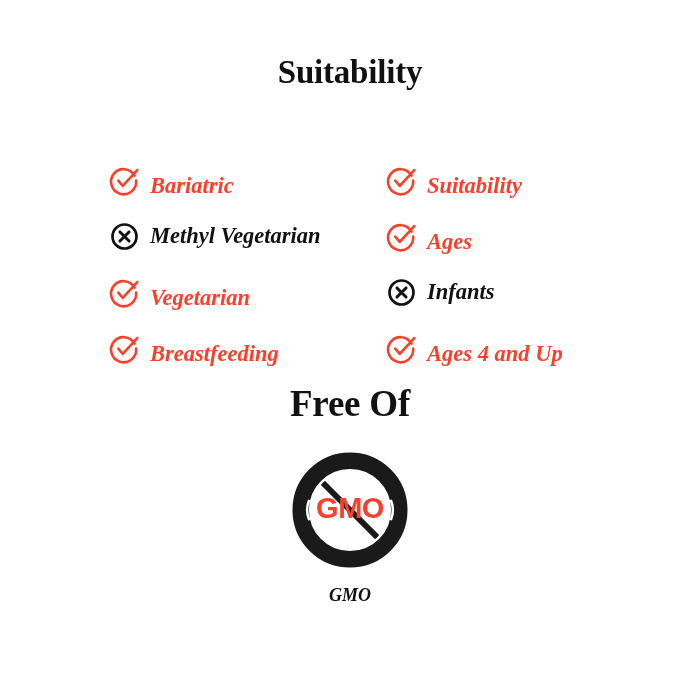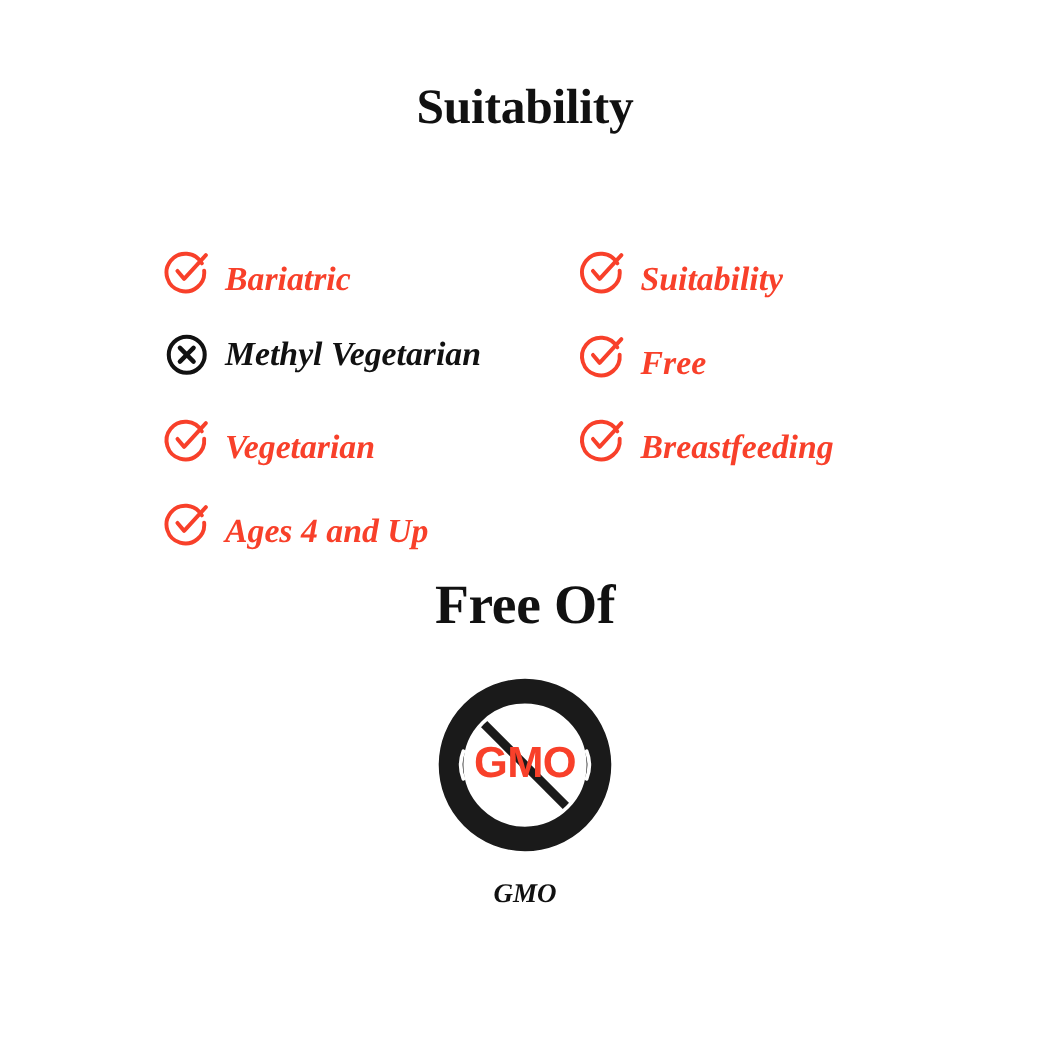--- a/index.html
+++ b/index.html
@@ -155,33 +155,42 @@
       <span class="suit-label">Methyl Vegetarian</span>
     </div>
 
     <div class="suit-item yes">
       <span class="suit-icon">
         <svg viewBox="0 0 30 30" aria-hidden="true">
           <path d="M25.4 9.9 A13 13 0 1 0 27 15" fill="none" stroke="#F8402A" stroke-width="2.7" stroke-linecap="round"></path>
           <path d="M8.6 15.1 L13.2 20.6 L28.2 4.2" fill="none" stroke="#F8402A" stroke-width="2.7" stroke-linecap="round" stroke-linejoin="round"></path>
         </svg>
       </span>
-      <span class="suit-label">Free</span>
+      <span class="suit-label">Ages</span>
     </div>
 
     <div class="suit-item yes">
       <span class="suit-icon">
         <svg viewBox="0 0 30 30" aria-hidden="true">
           <path d="M25.4 9.9 A13 13 0 1 0 27 15" fill="none" stroke="#F8402A" stroke-width="2.7" stroke-linecap="round"></path>
           <path d="M8.6 15.1 L13.2 20.6 L28.2 4.2" fill="none" stroke="#F8402A" stroke-width="2.7" stroke-linecap="round" stroke-linejoin="round"></path>
         </svg>
       </span>
       <span class="suit-label">Vegetarian</span>
     </div>
 
+    <div class="suit-item no">
+      <span class="suit-icon">
+        <svg viewBox="0 0 30 30" aria-hidden="true">
+          <circle cx="15" cy="15" r="12.4" fill="none" stroke="#111111" stroke-width="2.8"></circle>
+          <path d="M10.3 10.3 L19.7 19.7 M19.7 10.3 L10.3 19.7" fill="none" stroke="#111111" stroke-width="3.1" stroke-linecap="round"></path>
+        </svg>
+      </span>
+      <span class="suit-label">Infants</span>
+    </div>
 
     <div class="suit-item yes">
       <span class="suit-icon">
         <svg viewBox="0 0 30 30" aria-hidden="true">
           <path d="M25.4 9.9 A13 13 0 1 0 27 15" fill="none" stroke="#F8402A" stroke-width="2.7" stroke-linecap="round"></path>
           <path d="M8.6 15.1 L13.2 20.6 L28.2 4.2" fill="none" stroke="#F8402A" stroke-width="2.7" stroke-linecap="round" stroke-linejoin="round"></path>
         </svg>
       </span>
       <span class="suit-label">Breastfeeding</span>
     </div>

